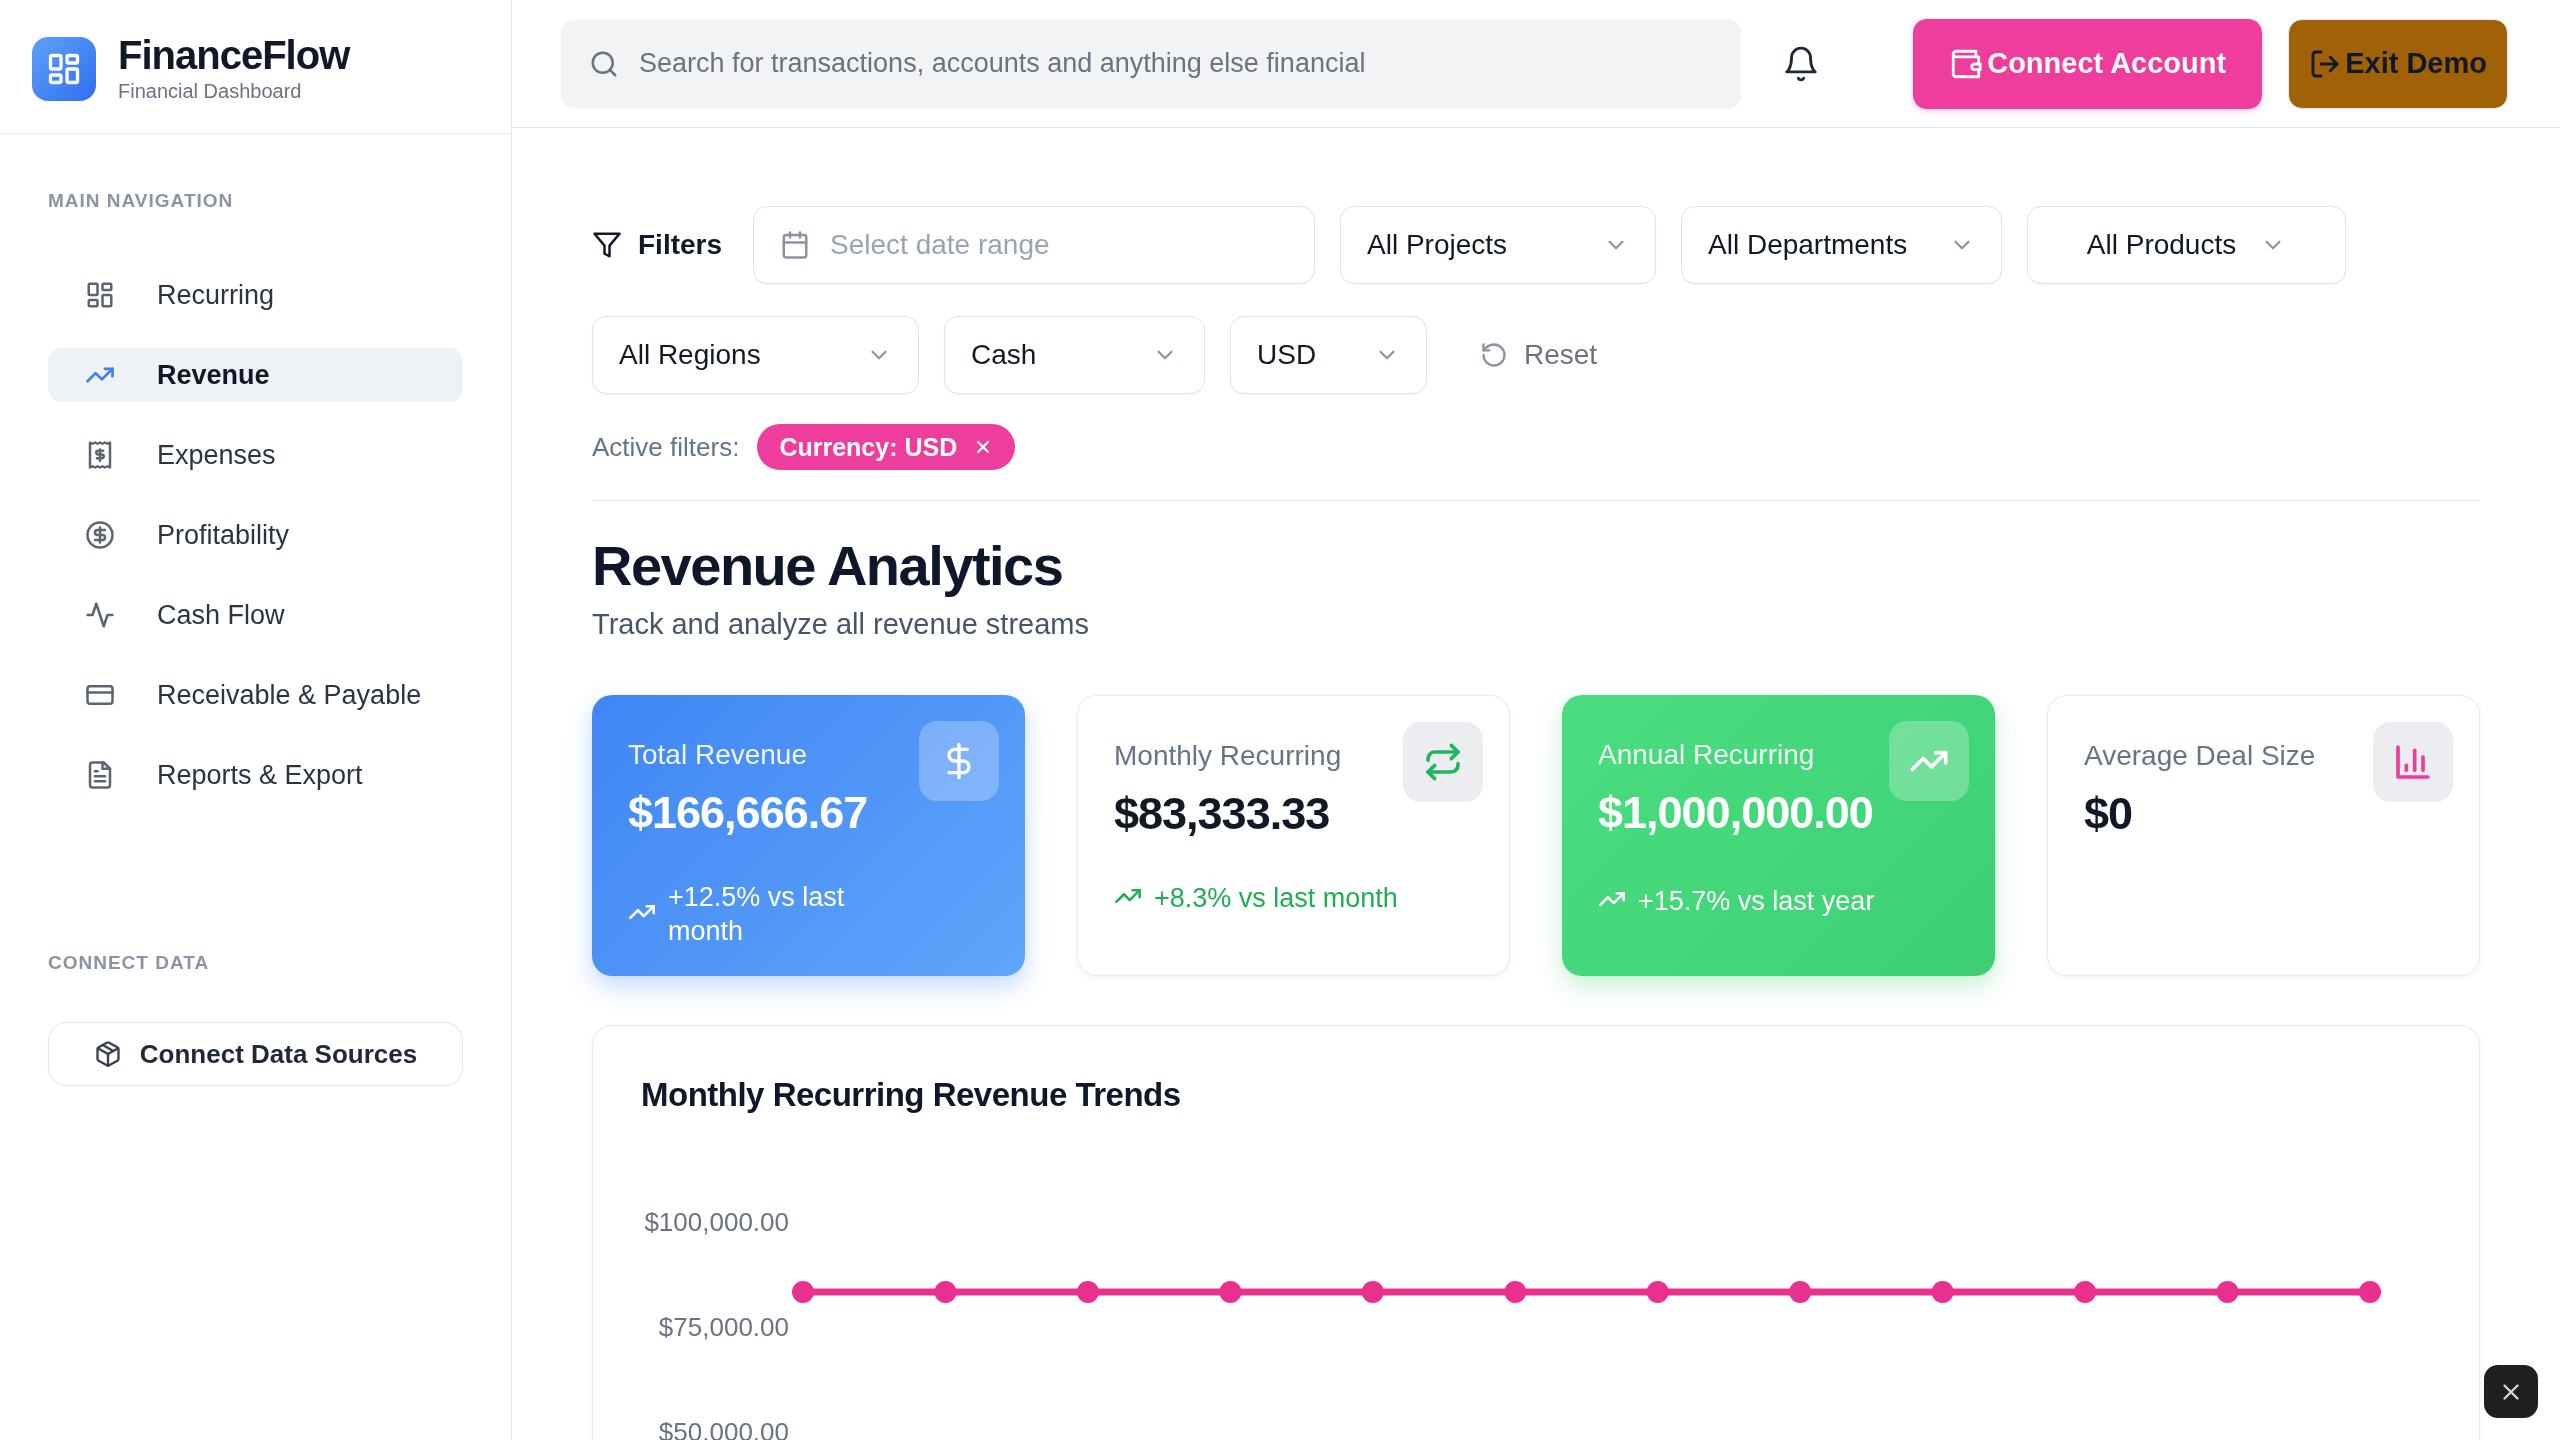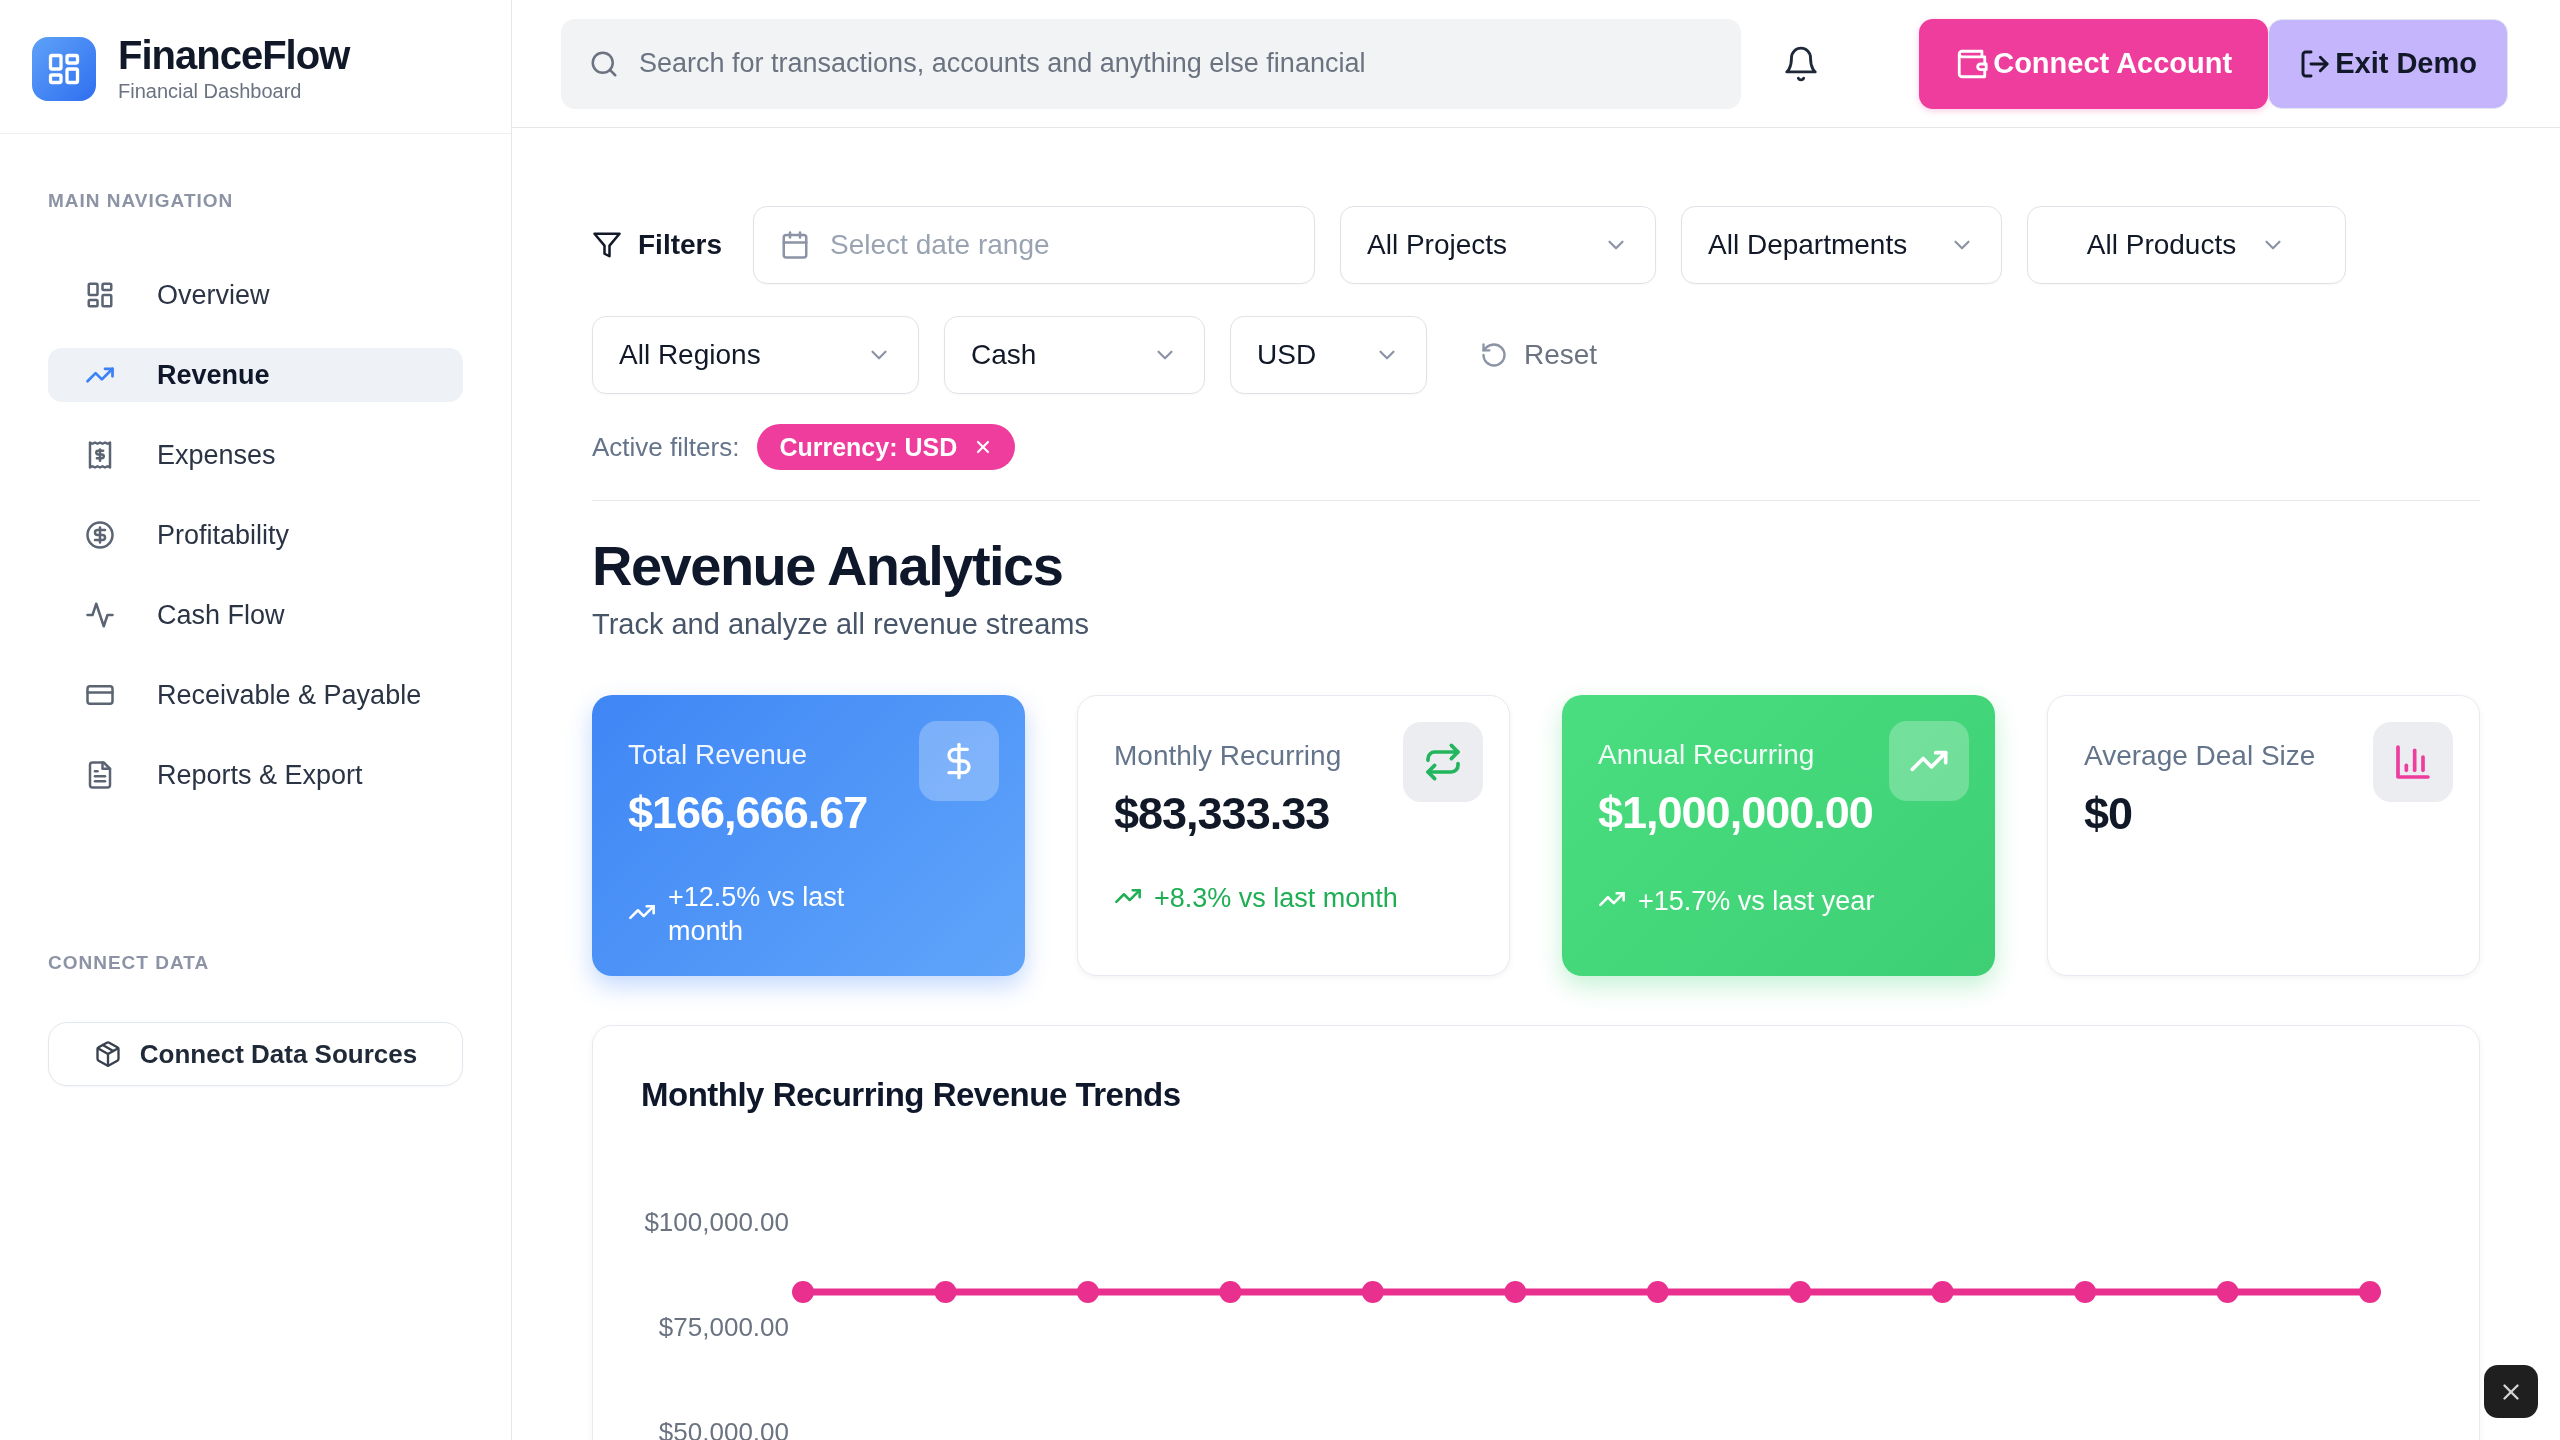--- a/index.html
+++ b/index.html
@@ -42,21 +42,21 @@
                 display:flex; align-items:center; gap:20px; padding:0 28px; }
   .search-box input { border:none; outline:none; background:transparent; flex:1;
                       font-size:27px; color:#111827; font-family:inherit; }
   .search-box input::placeholder { color:#6b7280; }
   .bell-btn { margin-left:38px; width:44px; height:44px; display:flex; align-items:center;
               justify-content:center; color:#1f2937; cursor:pointer; background:none; border:none; }
   .hdr-spacer { flex:1; }
   .btn { height:90px; border-radius:14px; display:flex; align-items:center; gap:4px;
          font-size:29px; font-weight:700; cursor:pointer; border:none; font-family:inherit; }
   .btn-pink { background:#ee3d9d; color:#fff; padding:0 36px; box-shadow:0 2px 6px rgba(238,61,157,.25); }
-  .btn-ghost { background:#c4b5fd; color:#111827; border:1px solid #e2e8f0; padding:0 30px; }
+  .btn-ghost { background:#a16207; color:#111827; border:1px solid #e2e8f0; padding:0 20px; margin-left:26px; }
 
   
   .main { position:absolute; left:512px; top:128px; right:0; padding:0 80px; }
 
   .filters { margin-top:78px; }
   .frow { display:flex; align-items:center; gap:25px; }
   .filters-label { display:flex; align-items:center; gap:16px; font-size:28px; font-weight:700;
                    color:#111827; margin-right:6px; }
   .fbox { height:78px; border:1px solid #dfe3e8; border-radius:14px; background:#fff;
           display:flex; align-items:center; padding:0 26px; box-shadow:0 1px 2px rgba(16,24,40,.03); }
@@ -143,21 +143,21 @@
     <nav class="nav-list">
       <div class="nav-item">
         <span class="nico">
           <svg width="30" height="30" viewBox="0 0 24 24" fill="none" stroke="currentColor" stroke-width="2" stroke-linecap="round" stroke-linejoin="round">
             <rect x="3" y="3" width="7" height="9" rx="1"></rect>
               <rect x="14" y="3" width="7" height="5" rx="1"></rect>
             <rect x="14" y="12" width="7" height="9" rx="1"></rect>
               <rect x="3" y="16" width="7" height="5" rx="1"></rect>
           </svg>
           </span>
-        <span class="lbl">Overview</span>
+        <span class="lbl">Recurring</span>
       </div>
 
       <div class="nav-item active">
         <span class="nico">
           <svg width="30" height="30" viewBox="0 0 24 24" fill="none" stroke="currentColor" stroke-width="2.2" stroke-linecap="round" stroke-linejoin="round">
             <path d="M22 7l-8.5 8.5-5-5L2 17"></path>
               <path d="M16 7h6v6"></path>
           </svg>
           </span>
         <span class="lbl">Revenue</span>

